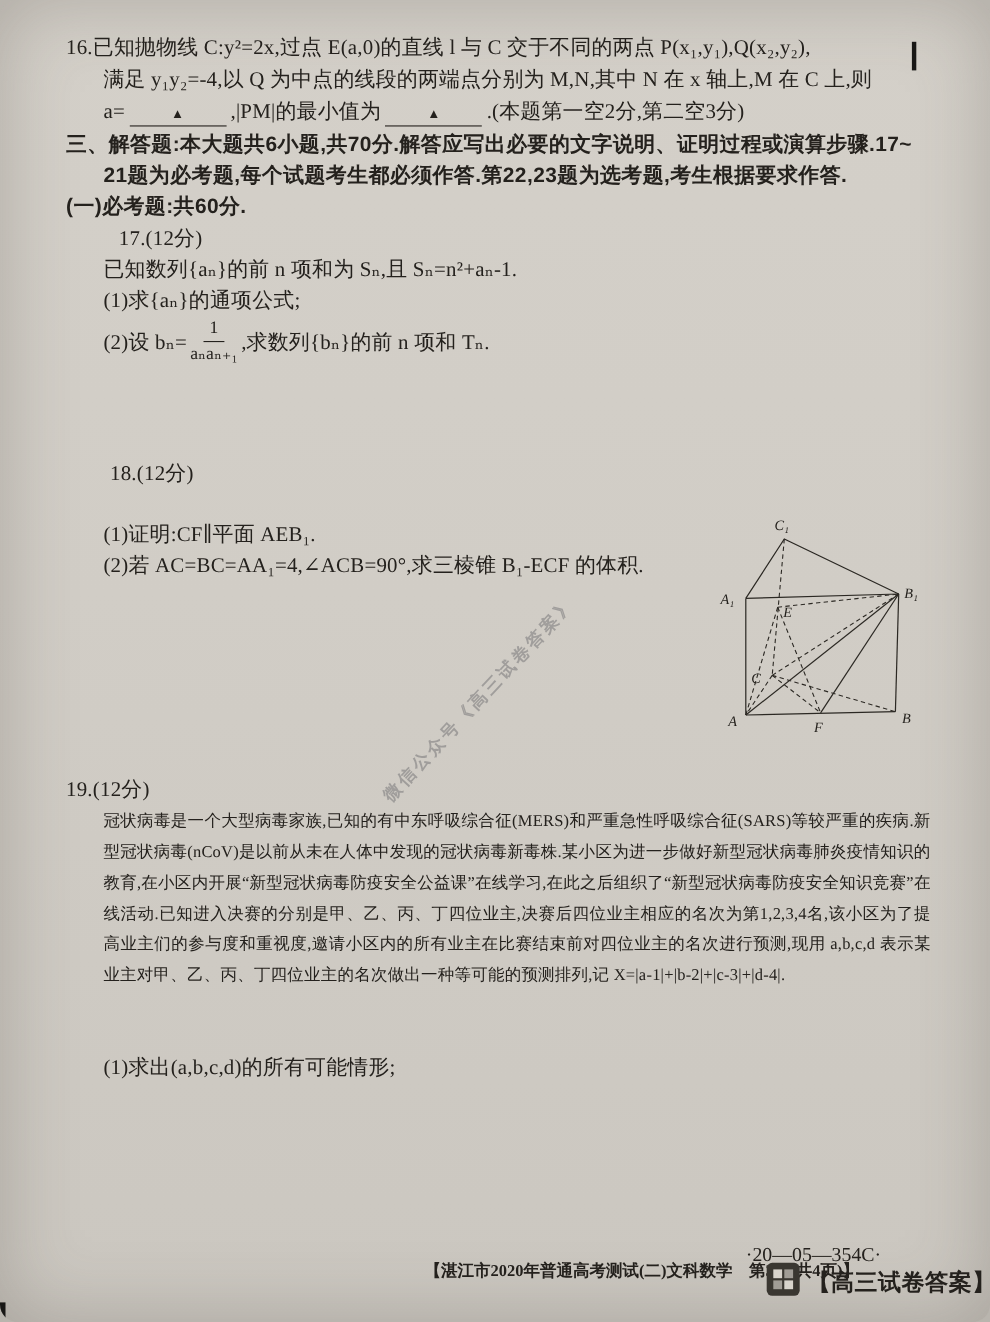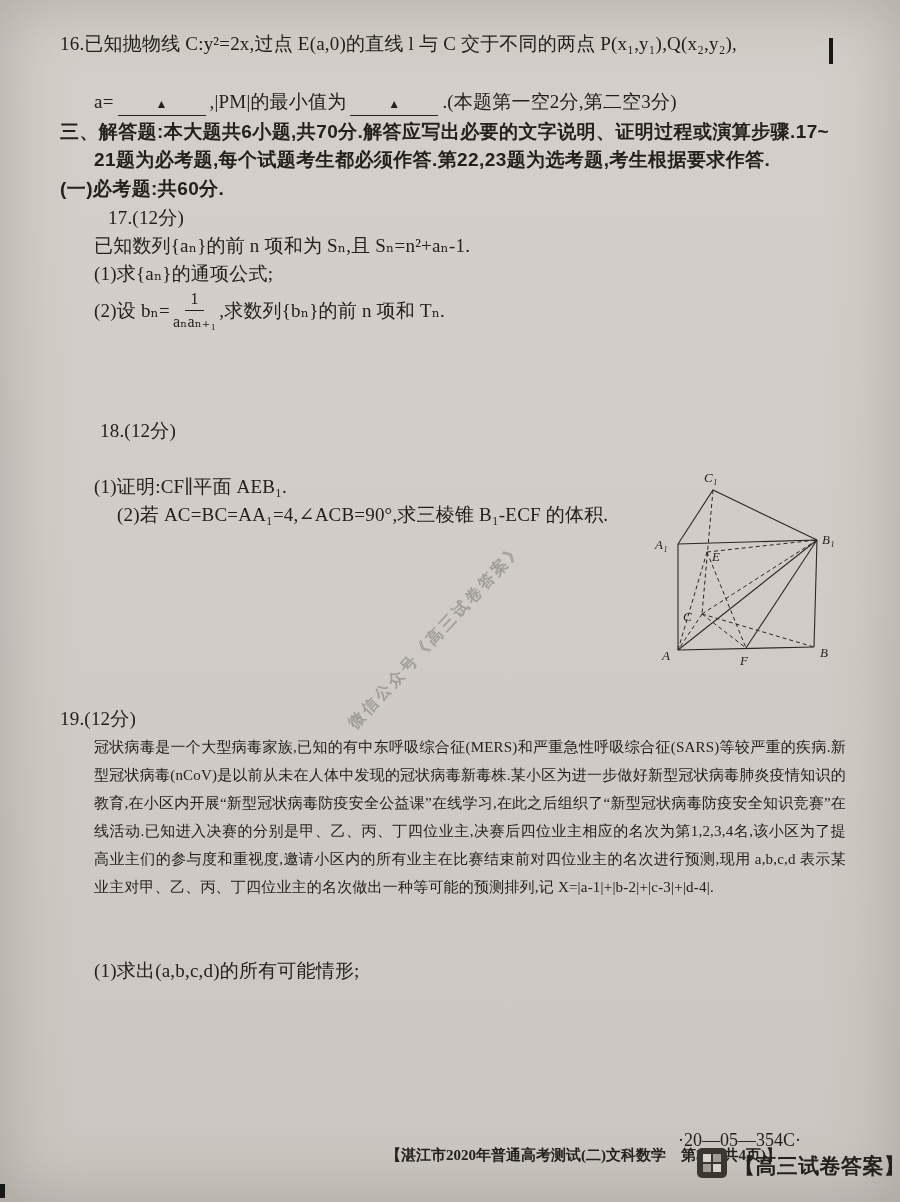--- a/index.html
+++ b/index.html
@@ -6,20 +6,21 @@
   html,body { width:900px; height:1202px; }
   body {
     font-family:"Liberation Serif","DejaVu Serif",serif;
     color:#24211d;
     background:#b9b5ae;
   }
   .page {
     position:relative; width:900px; height:1202px; overflow:hidden;
     background:linear-gradient(180deg,#d4d0c9 0%,#d1cdc6 45%,#cbc7c0 100%);
     box-shadow:inset 0 0 70px rgba(75,70,60,.28);
+    border-radius:16px;
   }
   .line {
     position:absolute; font-size:19px; line-height:27px; white-space:nowrap;
     letter-spacing:.2px;
   }
   .heiti { font-family:"Liberation Sans","DejaVu Sans",sans-serif; font-weight:bold; letter-spacing:.4px; }
   .para {
     position:absolute; font-size:15px; line-height:28px;
     text-align:justify; text-justify:inter-ideograph; letter-spacing:.2px;
   }
@@ -52,37 +53,38 @@
 </style>
 </head>
 <body>
 
 <div class="page">
 
   <div class="regmark" style="left:829px;top:38px;width:4px;height:26px;"></div>
   <div class="regmark" style="left:0;top:1184px;width:5px;height:14px;"></div>
 
   <div class="line" style="left:60px;top:30px;">16.已知抛物线 C:y²=2x,过点 E(a,0)的直线 l 与 C 交于不同的两点 P(x₁,y₁),Q(x₂,y₂),</div>
+  <div class="line" style="left:94px;top:59px;">满足 y₁y₂=-4,以 Q 为中点的线段的两端点分别为 M,N,其中 N 在 x 轴上,M 在 C 上,则</div>
   <div class="line" style="left:94px;top:88px;"><span>a=</span><span class="blank">▲</span><span>,|PM|的最小值为</span><span class="blank">▲</span><span>.(本题第一空2分,第二空3分)</span></div>
 
   <div class="line heiti" style="left:60px;top:118px;">三、解答题:本大题共6小题,共70分.解答应写出必要的文字说明、证明过程或演算步骤.17~</div>
   <div class="line heiti" style="left:94px;top:146px;">21题为必考题,每个试题考生都必须作答.第22,23题为选考题,考生根据要求作答.</div>
   <div class="line heiti" style="left:60px;top:175px;">(一)必考题:共60分.</div>
 
   <div class="line" style="left:60px;top:204px;margin-left:48px;">17.(12分)</div>
   <div class="line" style="left:94px;top:232px;">已知数列{aₙ}的前 n 项和为 Sₙ,且 Sₙ=n²+aₙ-1.</div>
   <div class="line" style="left:94px;top:260px;">(1)求{aₙ}的通项公式;</div>
   <div class="line" style="left:94px;top:292px;"><span>(2)设 bₙ=</span><span class="frac">
         <span class="num">1</span>
         <span class="den">aₙaₙ₊₁</span>
       </span><span>,求数列{bₙ}的前 n 项和 Tₙ.</span></div>
 
   <div class="line" style="left:60px;top:417px;margin-left:40px;">18.(12分)</div>
   <div class="line" style="left:94px;top:473px;">(1)证明:CF∥平面 AEB₁.</div>
-  <div class="line" style="left:94px;top:501px;margin-left:23px;">(2)若 AC=BC=AA₁=4,∠ACB=90°,求三棱锥 B₁-ECF 的体积.</div>
+  <div class="line" style="left:94px;top:501px;">(2)若 AC=BC=AA₁=4,∠ACB=90°,求三棱锥 B₁-ECF 的体积.</div>
 
   <svg class="figure" width="195" height="215" viewBox="0 0 195 215">
     <g stroke="#2b2823" stroke-width="1.1" fill="none">
       <path d="M28,76 L63,22 L167,72"></path>
       <path d="M28,76 L167,72"></path>
       <path d="M28,76 L28,182"></path>
       <path d="M167,72 L164,179"></path>
       <path d="M28,182 L164,179"></path>
       <path d="M28,182 L167,72"></path>
       <path d="M96,180 L167,72"></path>

